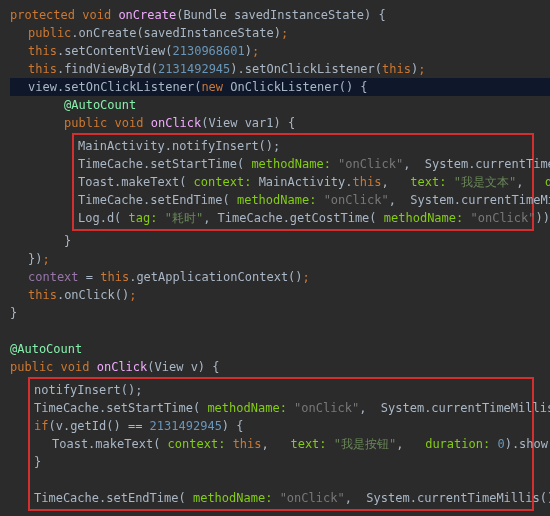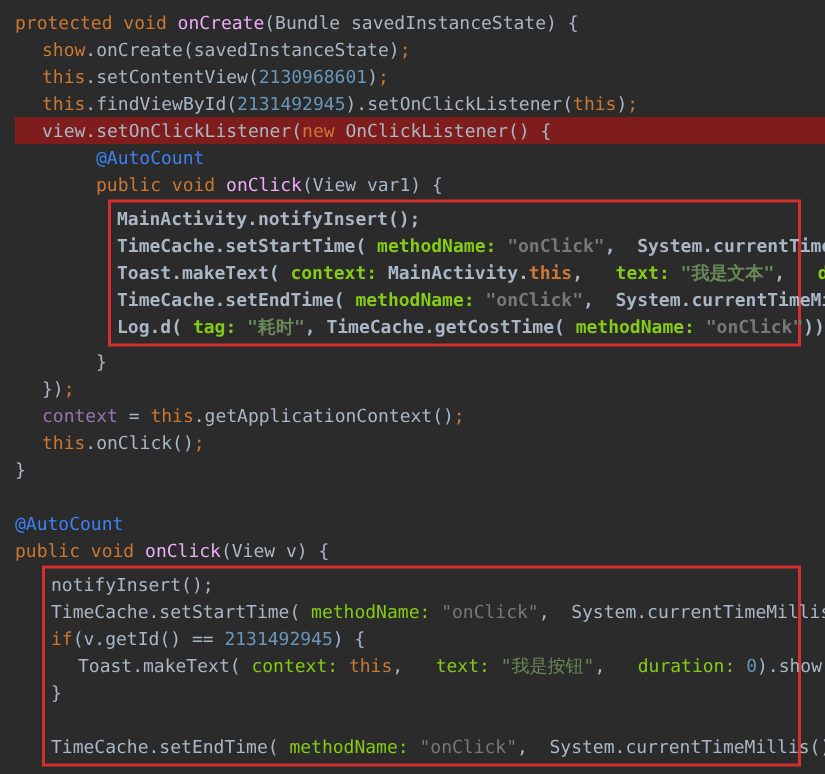--- a/index.html
+++ b/index.html
@@ -9,45 +9,45 @@
     font-size: 12px;
     line-height: 1.5;
     color: #a9b7c6;
     width: 550px;
     height: 516px;
     overflow: hidden;
     padding: 6px 0 0 10px;
   }
   .line { white-space: pre; }
   .kw { color: #cc7832; text-align: center; }
-  .anno { color: #3b82f6; }
+  .anno { color: #86efac; }
   .hint { color: #84cc16; }
   .str-grey { color: #787878; }
   .str-green { color: #6a8759; }
   .num { color: #6897bb; }
   .fn { color: #f0abfc; }
   .id { color: #9876aa; }
   .box {
     border: 2px solid #d32f2f;
     padding: 2px 4px;
     margin: 1px 0;
   }
-  .box1 { margin-left: 62px; width: 462px; font-weight: bold; }
+  .box1 { margin-left: 62px; width: 462px; }
   .box2 { margin-left: 18px; width: 506px; }
-  .hl-line { background: #7f1d1d; }
+  .hl-line { background: #0f172a; }
   .i0 { padding-left: 0; }
   .i1 { padding-left: 18px; }
   .i3 { padding-left: 54px; }
 </style>
 </head>
 <body>
 
 <div>
 <div class="line i0"><span class="kw">protected void </span><span class="fn">onCreate</span><span>(Bundle savedInstanceState) {</span></div>
-<div class="line i1"><span class="kw">show</span><span>.onCreate(savedInstanceState)</span><span class="kw">;</span></div>
+<div class="line i1"><span class="kw">public</span><span>.onCreate(savedInstanceState)</span><span class="kw">;</span></div>
 <div class="line i1"><span class="kw">this</span><span>.setContentView(</span><span class="num">2130968601</span><span>)</span><span class="kw">;</span></div>
 <div class="line i1"><span class="kw">this</span><span>.findViewById(</span><span class="num">2131492945</span><span>).setOnClickListener(</span><span class="kw">this</span><span>)</span><span class="kw">;</span></div>
 <div class="line i1 hl-line"><span>view.setOnClickListener(</span><span class="kw">new </span><span>OnClickListener() {</span></div>
 <div class="line i3"><span class="anno">@AutoCount</span></div>
 <div class="line i3"><span class="kw">public void </span><span class="fn">onClick</span><span>(View var1) {</span></div>
 
 <div class="box box1">
 <div class="line"><span>MainActivity.notifyInsert();</span></div>
 <div class="line"><span>TimeCache.setStartTime(</span><span class="hint"> methodName: </span><span class="str-grey">"onClick"</span><span>,  System.currentTimeMillis());</span></div>
 <div class="line"><span>Toast.makeText(</span><span class="hint"> context: </span><span>MainActivity.</span><span class="kw">this</span><span>,  </span><span class="hint"> text: </span><span class="str-green">"我是文本"</span><span>,  </span><span class="hint"> duration: </span></div>

